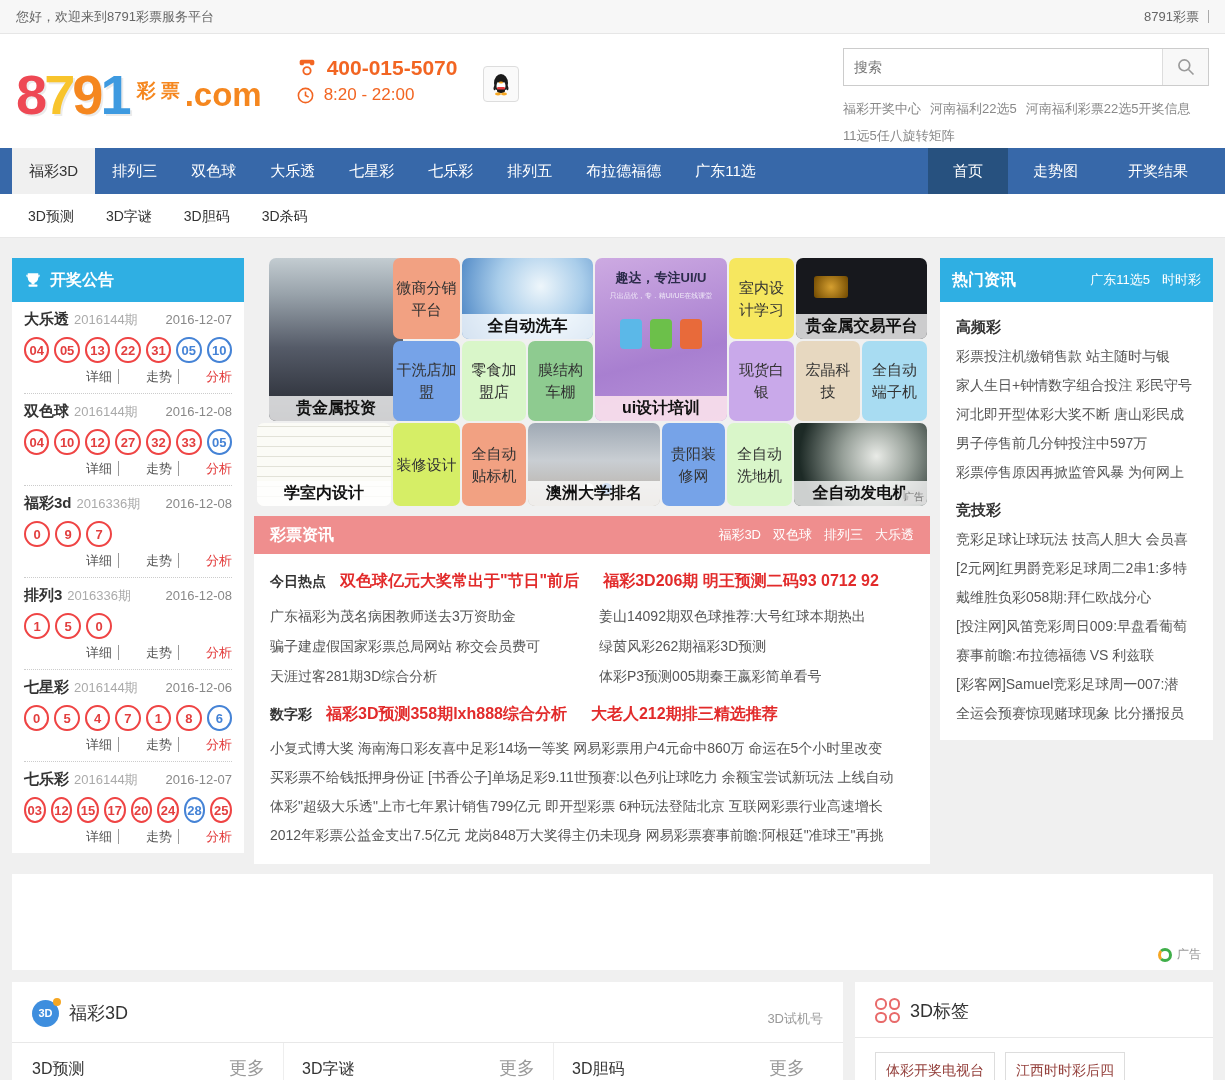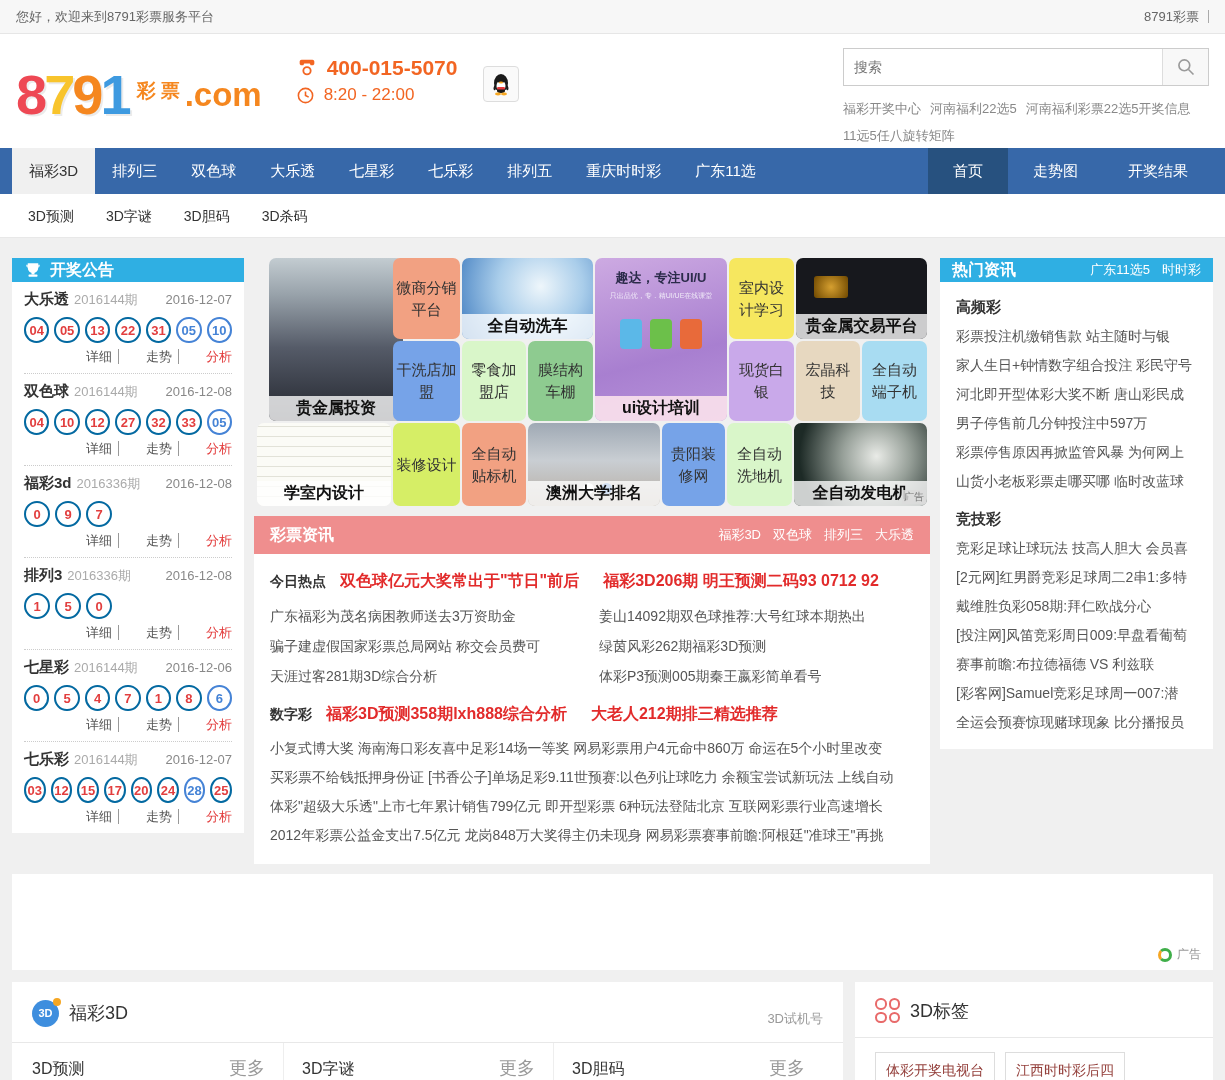--- a/index.html
+++ b/index.html
@@ -44,33 +44,33 @@
   .subnav { background:#fff; height:44px; border-bottom:1px solid #e8e8e8; }
   .sn-in { margin:0 12px; display:flex; }
   .sn { line-height:44px; padding:0 16px; font-size:14px; color:#333; cursor:pointer; }
 
   
   .content { display:flex; gap:10px; margin:20px 12px 0; align-items:flex-start; }
   .col-l { width:232px; }
   .col-m { width:676px; }
   .col-r { flex:1; }
   .card { background:#fff; }
-  .bluehead { background:#2fafe3; height:24px; display:flex; align-items:center; padding:0 12px; color:#fff; }
+  .bluehead { background:#2fafe3; height:44px; display:flex; align-items:center; padding:0 12px; color:#fff; }
   .bh-title { font-size:16px; font-weight:bold; margin-left:8px; }
   .bh-tabs { margin-left:auto; display:flex; gap:12px; font-size:13px; }
   .bh-tabs a { color:#fff; }
 
   
   .ann-item { padding:8px 12px 0; }
   .ann-head { display:flex; align-items:baseline; }
   .ann-name { font-size:15px; font-weight:bold; color:#333; }
   .ann-issue { font-size:13px; color:#aaa; margin-left:5px; }
   .ann-date { margin-left:auto; font-size:13px; color:#888; }
   .balls { display:flex; gap:5px; margin:8px 0 5px; }
-  .ball { width:26px; height:26px; border-radius:50%; border:2px solid #0369a1; color:#e23e3e; font-weight:bold; font-size:13px; display:flex; align-items:center; justify-content:center; }
+  .ball { width:26px; height:26px; border-radius:50%; border:2px solid #ef4444; color:#e23e3e; font-weight:bold; font-size:13px; display:flex; align-items:center; justify-content:center; }
   .ball.b { border-color:#4583d6; color:#4583d6; }
   .ann-links { text-align:right; font-size:13px; padding-bottom:7px; border-bottom:1px dotted #ccc; }
   .ann-links a { color:#555; padding:0 6px; border-right:1px solid #999; cursor:pointer;margin-left:21px; }
   .ann-links a.red { color:#e23939; border-right:0; padding-right:0; }
   .ann-item.last .ann-links { border-bottom:0; }
 
   
   .adsgrid { position:relative; width:670px; height:248px; margin-left:3px; }
   .tile { position:absolute; border-radius:7px; overflow:hidden; cursor:pointer; display:flex; align-items:center; justify-content:center; text-align:center; font-size:15px; color:#333; line-height:1.45; padding:3px; }
   .strip { position:absolute; left:0; right:0; bottom:0; background:rgba(255,255,255,0.78); color:#111; font-weight:bold; font-size:16px; text-align:center; padding:2px 0; line-height:1.3; }
@@ -215,21 +215,21 @@
 
   <div class="mainnav">
     <div class="mn-in">
       <a class="ni act">福彩3D</a>
       <a class="ni">排列三</a>
       <a class="ni">双色球</a>
       <a class="ni">大乐透</a>
       <a class="ni">七星彩</a>
       <a class="ni">七乐彩</a>
       <a class="ni">排列五</a>
-      <a class="ni">重庆时时彩</a>
+      <a class="ni">布拉德福德</a>
       <a class="ni">广东11选</a>
       <span class="mn-right">
         <a class="nr act">首页</a>
         <a class="nr">走势图</a>
         <a class="nr">开奖结果</a>
       </span>
     </div>
   </div>
 
   <div class="subnav">
@@ -475,21 +475,20 @@
           <a>时时彩</a>
         </span>
       </div>
       <div class="hot-body">
         <div class="sec-h">高频彩</div>
         <a class="hi">彩票投注机缴销售款 站主随时与银</a>
         <a class="hi">家人生日+钟情数字组合投注 彩民守号</a>
         <a class="hi">河北即开型体彩大奖不断 唐山彩民成</a>
         <a class="hi">男子停售前几分钟投注中597万</a>
         <a class="hi">彩票停售原因再掀监管风暴 为何网上</a>
-        <a class="hi">山货小老板彩票走哪买哪 临时改蓝球</a>
         <div class="sec-h">竞技彩</div>
         <a class="hi">竞彩足球让球玩法 技高人胆大 会员喜</a>
         <a class="hi">[2元网]红男爵竞彩足球周二2串1:多特</a>
         <a class="hi">戴维胜负彩058期:拜仁欧战分心</a>
         <a class="hi">[投注网]风笛竞彩周日009:早盘看葡萄</a>
         <a class="hi">赛事前瞻:布拉德福德 VS 利兹联</a>
         <a class="hi">[彩客网]Samuel竞彩足球周一007:潜</a>
         <a class="hi">全运会预赛惊现赌球现象 比分播报员</a>
       </div>
     </div>

